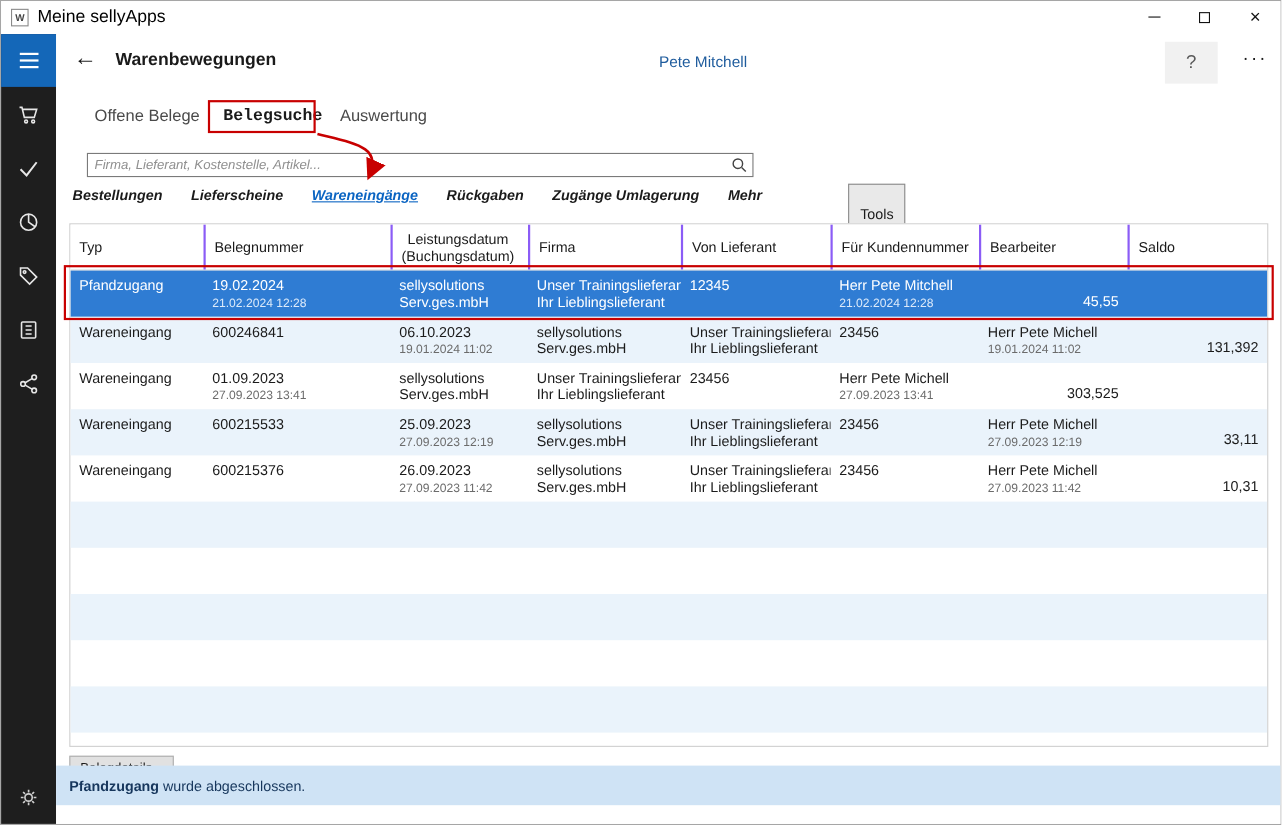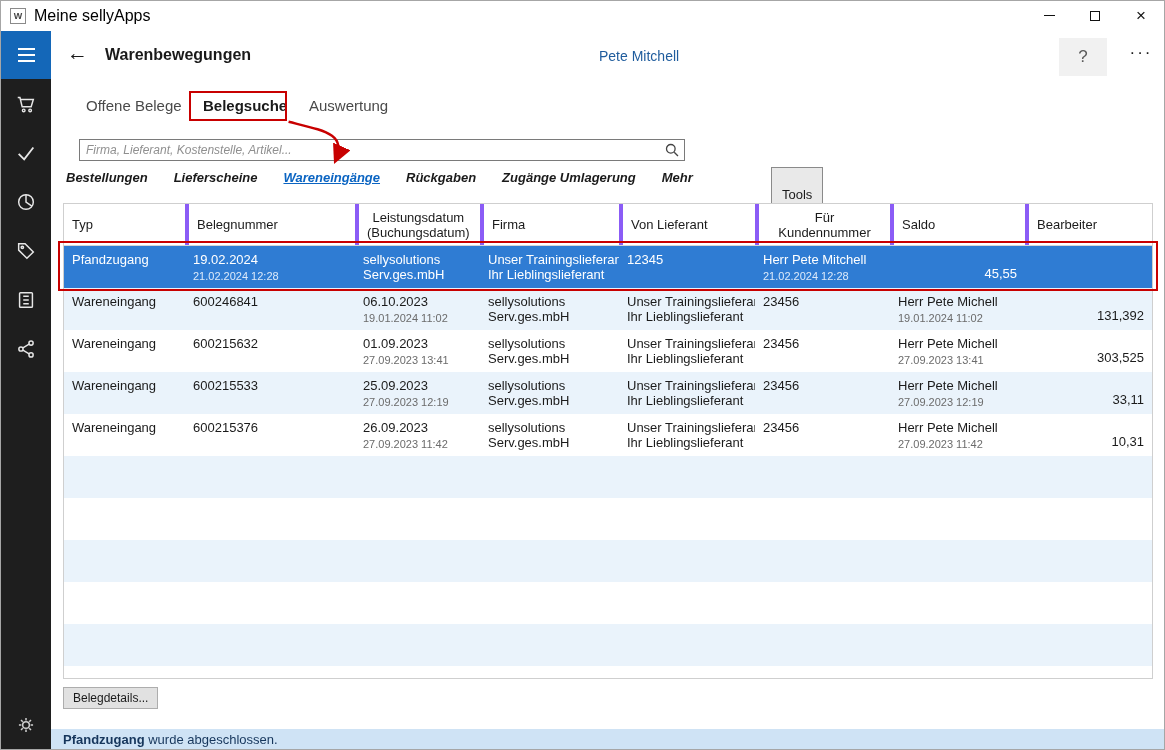--- a/index.html
+++ b/index.html
@@ -32,56 +32,56 @@
   .back-arrow { position:absolute; left:16px; top:10px; font-size:21px; color:#1a1a1a; cursor:pointer; }
   .page-title { position:absolute; left:54px; top:15px; font-size:16px; font-weight:700; color:#1a1a1a; }
   .user-name { position:absolute; left:548px; top:17px; font-size:14px; color:#1f5c9d; cursor:pointer; }
   .help-btn { position:absolute; left:1008px; top:7px; width:48px; height:38px; background:#f1f1f1; display:flex; align-items:center; justify-content:center; font-size:17px; color:#5a5a5a; cursor:pointer; }
   .more-btn { position:absolute; left:1068px; top:12px; width:44px; text-align:center; font-size:17px; letter-spacing:2px; color:#1a1a1a; cursor:pointer; }
 
   
   .tab { position:absolute; top:66px; font-size:15px; color:#4a4a4a; cursor:pointer; }
   .tab.active { font-weight:700; color:#1a1a1a; }
   .tab-1 { left:35px; }
-  .tab-2 { left:152px; }
+  .tab-2 { left:152px;font-family:Liberation Mono, monospace; }
   .tab-3 { left:258px; }
 
   
   .search-wrap { position:absolute; left:12px; top:108px; width:622px; height:22px;padding-left:16px; }
   .search-wrap input { width:100%; height:100%; border:1px solid #7a7a7a; font-family:"Liberation Sans",sans-serif; font-size:12px; padding:0 28px 0 6px; color:#222; }
   .search-wrap input::placeholder { font-style:italic; color:#8f8f8f; }
   .search-icon { position:absolute; right:6px; top:4px; }
 
   
   .subtabs { position:absolute; left:15px; top:139px; display:flex; gap:26px;font-style:italic; }
   .subtab { font-size:13px; font-weight:600; color:#1a1a1a; cursor:pointer; padding-bottom:3px; }
   .subtab.active { color:var(--active-tab-blue,#0a64c2); text-decoration:underline; }
   .tools-btn { position:absolute; left:720px; top:136px; font-size:13px; color:#1a1a1a; background:#e9e9e9; border:1px solid #8a8a8a; padding:19px 10px; cursor:pointer; }
 
   
   .table { position:absolute; left:12px; top:172px; width:1090px; height:476px; border:1px solid #cfcfcf; background:#fff; overflow:hidden; }
   .tgrid { display:grid; grid-template-columns:121px 170px 125px 139px 136px 135px 135px 1fr; }
   .thead { height:42px; border-bottom:1px solid #d6d6d6; background:#fff;text-align:center; }
-  .hcell { padding:4px 8px; font-size:13px; color:#1b1b1b; display:flex; align-items:center; white-space:pre-line; line-height:15px; border-left:4px solid #8b5cf6; cursor:pointer; }
+  .hcell { padding:4px 8px; font-size:13px; color:#1b1b1b; display:flex; align-items:center; white-space:pre-line; line-height:15px; border-left:2px solid #8b5cf6; cursor:pointer; }
   .hcell:first-child { border-left:none; }
   .trows { }
   .trow { height:42px; }
   .cell { padding:6px 8px 0 8px; overflow:hidden; }
   .l1 { display:block; font-size:13px; color:#1b1b1b; line-height:15px; white-space:nowrap; }
   .l2 { display:block; font-size:11px; color:#6b6b6b; line-height:13px; margin-top:3px; white-space:nowrap; }
   .cell.saldo { display:flex; align-items:flex-end; justify-content:flex-end; padding:0 8px 7px 0; }
   .trow.alt { background:var(--alt-row,#eaf3fb); }
   .trow.sel { background:var(--selection-blue,#2f7cd3); }
   .trow.sel .l1 { color:#fff; }
   .trow.sel .l2 { color:#dceafa; }
   .trow.empty { }
 
   
   .details-btn { position:absolute; left:12px; top:656px; font-size:12px; color:#1a1a1a; background:#e1e1e1; border:1px solid #adadad; padding:3px 9px; cursor:pointer; }
-  .statusbar { position:absolute; left:0; right:0; bottom:0; height:20px; background:var(--statusbar-bg,#cfe3f5); display:flex; align-items:center; padding-left:12px; font-size:13px; color:var(--status-text,#16365c); }
+  .statusbar { position:absolute; left:0; right:0; bottom:17px; height:36px; background:var(--statusbar-bg,#cfe3f5); display:flex; align-items:center; padding-left:12px; font-size:13px; color:var(--status-text,#16365c); }
   .statusbar b { font-weight:700; }
 
   
   .anno { position:absolute; border:2px solid var(--annotation-red,#c80000); pointer-events:none; }
   .anno-tab { left:138px; top:60px; width:98px; height:30px; }
   .anno-row { left:7px; top:210px; width:1100px; height:50px; }
   .anno-arrow { position:absolute; left:0; top:0; width:100%; height:100%; pointer-events:none; }
 </style>
 </head>
 <body>
@@ -192,22 +192,22 @@
 
     <div class="table">
       <div class="thead tgrid">
           <div class="hcell">Typ</div>
           <div class="hcell">Belegnummer</div>
           <div class="hcell">Leistungsdatum
 (Buchungsdatum)</div>
           <div class="hcell">Firma</div>
           <div class="hcell">Von Lieferant</div>
           <div class="hcell">Für Kundennummer</div>
+          <div class="hcell">Bearbeiter</div>
           <div class="hcell">Saldo</div>
-          <div class="hcell">Bearbeiter</div>
         </div>
       <div class="trows">
           <div class="trow tgrid sel">
     <div class="cell">
               <span class="l1">Pfandzugang</span>
             </div>
     <div class="cell">
               <span class="l1">19.02.2024</span>
               <span class="l2">21.02.2024 12:28</span>
             </div>
@@ -256,23 +256,20 @@
               <span class="l1">Herr Pete Michell</span>
               <span class="l2">19.01.2024 11:02</span>
             </div>
     <div class="cell saldo">
               <span class="l1">131,392</span>
             </div>
   </div>
           <div class="trow tgrid">
     <div class="cell">
               <span class="l1">Wareneingang</span>
-            </div>
-    <div class="cell">
-              <span class="l1">600215632</span>
             </div>
     <div class="cell">
               <span class="l1">01.09.2023</span>
               <span class="l2">27.09.2023 13:41</span>
             </div>
     <div class="cell">
               <span class="l1">sellysolutions</span>
               <span class="l1">Serv.ges.mbH</span>
             </div>
     <div class="cell">

